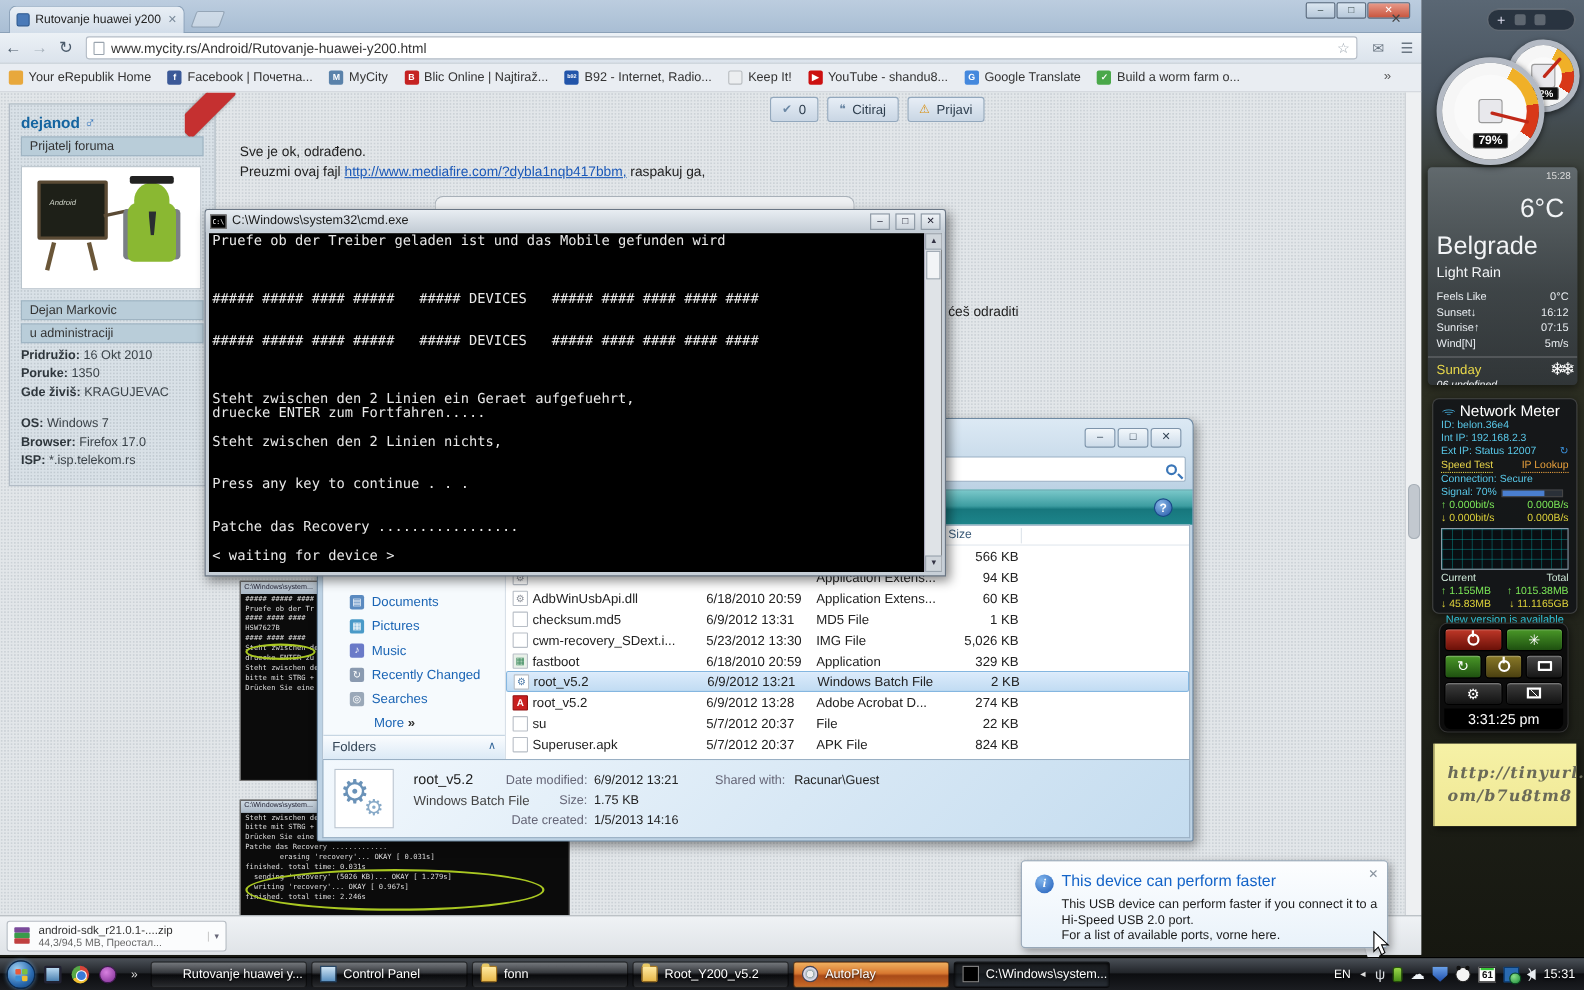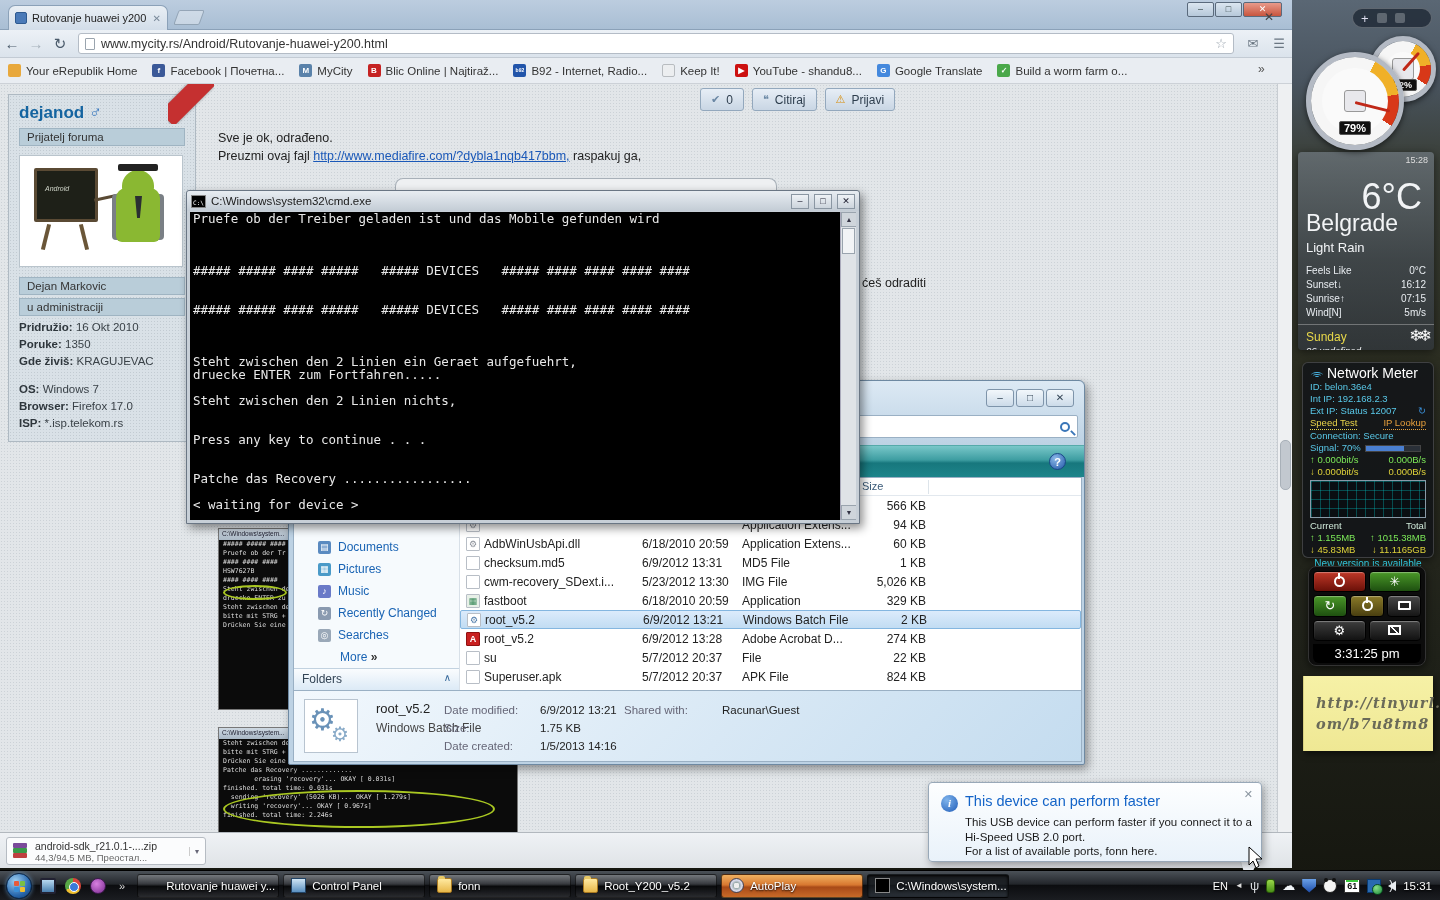--- a/index.html
+++ b/index.html
@@ -45,21 +45,21 @@
   
   .page { position:absolute; left:0; top:84px; width:1277px; height:748px; overflow:hidden;
           background:#e2e6e9; background-image:radial-gradient(#ccd2d7 0.8px, transparent 0.8px); background-size:3px 3px; }
   .vscroll { position:absolute; right:0; top:84px; width:15px; height:748px; background:#eef0f2; border-left:1px solid #c8cdd2; }
   .vthumb { position:absolute; left:2px; top:356px; width:11px; height:50px; background:#c2c8cf; border-radius:5px; border:1px solid #a8b0b8; }
 
   
   .sidebar { position:absolute; left:8px; top:10px; width:188px; height:348px; background:#d9e1e7;
              background-image:radial-gradient(#c2cbd2 0.8px, transparent 0.8px); background-size:3px 3px;
              border:1px solid #aeb9c2; padding:8px 10px; }
-  .uname { font-size:17px; font-weight:bold; color:#1464a0; }
+  .uname { font-size:14px; font-weight:bold; color:#1464a0; }
   .gender { color:#3a7abf; font-weight:normal; }
   .ustrip { margin-top:5px; background:#b9cdd9; border:1px solid #9fb4c2; font-size:11.5px; color:#333; padding:2px 7px; }
   .avatar { margin-top:9px; width:164px; height:112px; background:#fff; border:1px solid #b9c4cc; position:relative; overflow:hidden; }
   .board { position:absolute; left:14px; top:12px; width:64px; height:54px; background:#1e2018; border:3px solid #5a4a34; border-radius:2px; }
   .board::after { content:"Android"; position:absolute; left:8px; top:14px; color:#cfd4c8; font-size:7px; font-style:italic; }
   .board-leg1 { position:absolute; left:24px; top:68px; width:4px; height:26px; background:#6a5638; transform:rotate(14deg); }
   .board-leg2 { position:absolute; left:62px; top:68px; width:4px; height:26px; background:#6a5638; transform:rotate(-14deg); }
   .droid-body { position:absolute; left:96px; top:32px; width:44px; height:54px; background:#8ab832; border-radius:10px 10px 6px 6px; }
   .droid-head { position:absolute; left:102px; top:14px; width:32px; height:20px; background:#8ab832; border-radius:16px 16px 2px 2px; }
   .droid-cap { position:absolute; left:98px; top:8px; width:40px; height:7px; background:#222; border-radius:2px; }
@@ -172,21 +172,21 @@
   .fdate { width:100px; white-space:nowrap; }
   .ftype { width:118px; white-space:nowrap; overflow:hidden; }
   .fsize { width:66px; text-align:right; white-space:nowrap; }
   .ex-details { position:absolute; left:4px; top:310px; width:789px; height:71px;
                 background:linear-gradient(135deg,#f2f8fd 0%,#d8e8f5 55%,#c4dcef 100%); border:1px solid #9ab0c4; border-top:none; }
   .big-ic { position:absolute; left:10px; top:8px; width:54px; height:54px; background:#fff; border:1px solid #b8c4d0; }
   .big-ic .g1 { position:absolute; left:4px; top:2px; font-size:30px; color:#6a92b8; }
   .big-ic .g2 { position:absolute; left:26px; top:22px; font-size:20px; color:#88aac8; }
   .det-name { position:absolute; left:82px; top:10px; font-size:13px; color:#222; }
   .det-type { position:absolute; left:82px; top:30px; font-size:12px; color:#444; }
-  .dlab { position:absolute; font-size:11.5px; color:#667; text-align:left; width:90px; }
+  .dlab { position:absolute; font-size:11.5px; color:#667; text-align:right; width:90px; }
   .dval { position:absolute; font-size:11.5px; color:#222; }
 
   
   .notif { position:absolute; left:928px; top:782px; width:334px; height:80px; z-index:40;
            background:linear-gradient(180deg,#fdfeff,#e9f2fa); border:1px solid #98a8b8; border-radius:4px; box-shadow:2px 3px 8px rgba(0,0,0,.35); }
   .notif-tail { position:absolute; left:1240px; top:858px; width:0; height:0; z-index:39;
                 border-top:26px solid #f2f7fc; border-left:7px solid transparent; border-right:12px solid transparent;
                 filter:drop-shadow(1px 1px 1px rgba(0,0,0,.4)); }
   .ninfo { position:absolute; left:12px; top:12px; width:17px; height:17px; border-radius:50%;
            background:radial-gradient(circle at 35% 30%,#7fb4ec,#1f5cb8); color:#fff; font-size:11px; font-style:italic; font-weight:bold; font-family:"Liberation Serif",serif; text-align:center; line-height:17px; }
@@ -258,21 +258,21 @@
   .g-big .needle { width:36px; transform:rotate(14deg); }
   .g-big .chip { bottom:10px; font-size:11px; }
   .g-small { left:1370px; top:36px; width:66px; height:66px; z-index:6; }
   .g-small .needle { width:24px; transform:rotate(-48deg); }
   .g-small .chip { bottom:6px; font-size:9px; }
 
   .weather { position:absolute; left:1298px; top:152px; width:136px; height:198px; border-radius:4px;
              background:linear-gradient(180deg,rgba(120,130,140,.62),rgba(70,78,88,.62) 55%,rgba(50,56,64,.7));
              box-shadow:0 2px 8px rgba(0,0,0,.5); color:#f2f4f6; overflow:hidden; }
   .w-time { position:absolute; right:6px; top:3px; font-size:9px; color:#ddd; }
-  .w-temp { position:absolute; right:12px; top:24px; font-size:36px; font-weight:300; }
+  .w-temp { position:absolute; right:12px; top:24px; font-size:24px; font-weight:300; }
   .w-city { position:absolute; left:8px; top:58px; font-size:23px; font-weight:300; }
   .w-cond { position:absolute; left:8px; top:88px; font-size:13px; font-weight:300; }
   .w-rows { position:absolute; left:8px; right:8px; top:112px; font-size:10px; }
   .w-row { display:flex; justify-content:space-between; line-height:14px; color:#e8ecf0; }
   .w-bottom { position:absolute; left:0; right:0; top:172px; height:26px; border-top:1px solid rgba(255,255,255,.3); padding:2px 8px 0; }
   .w-day { font-size:12px; color:#e8d84a; }
   .w-date { font-size:9.5px; font-style:italic; }
   .w-snow { position:absolute; right:6px; top:174px; font-size:16px; color:#fff; letter-spacing:-4px; }
 
   .netmeter { position:absolute; left:1302px; top:362px; width:132px; height:196px; border-radius:6px;
@@ -711,21 +711,21 @@
     </div>
   </div>
 
   <div class="notif-tail"></div>
   <div class="notif">
     <div class="ninfo">i</div>
     <div class="ntitle">This device can perform faster</div>
     <div class="nbody">
       <div>This USB device can perform faster if you connect it to a</div>
       <div>Hi-Speed USB 2.0 port.</div>
-      <div>For a list of available ports, fonn here.</div>
+      <div>For a list of available ports, vorne here.</div>
     </div>
     <div class="nclose">✕</div>
   </div>
 
   <div class="gadget-bar">
     <span class="plus">+</span>
     <span class="sq"></span>
     <span class="sq"></span>
   </div>
 

